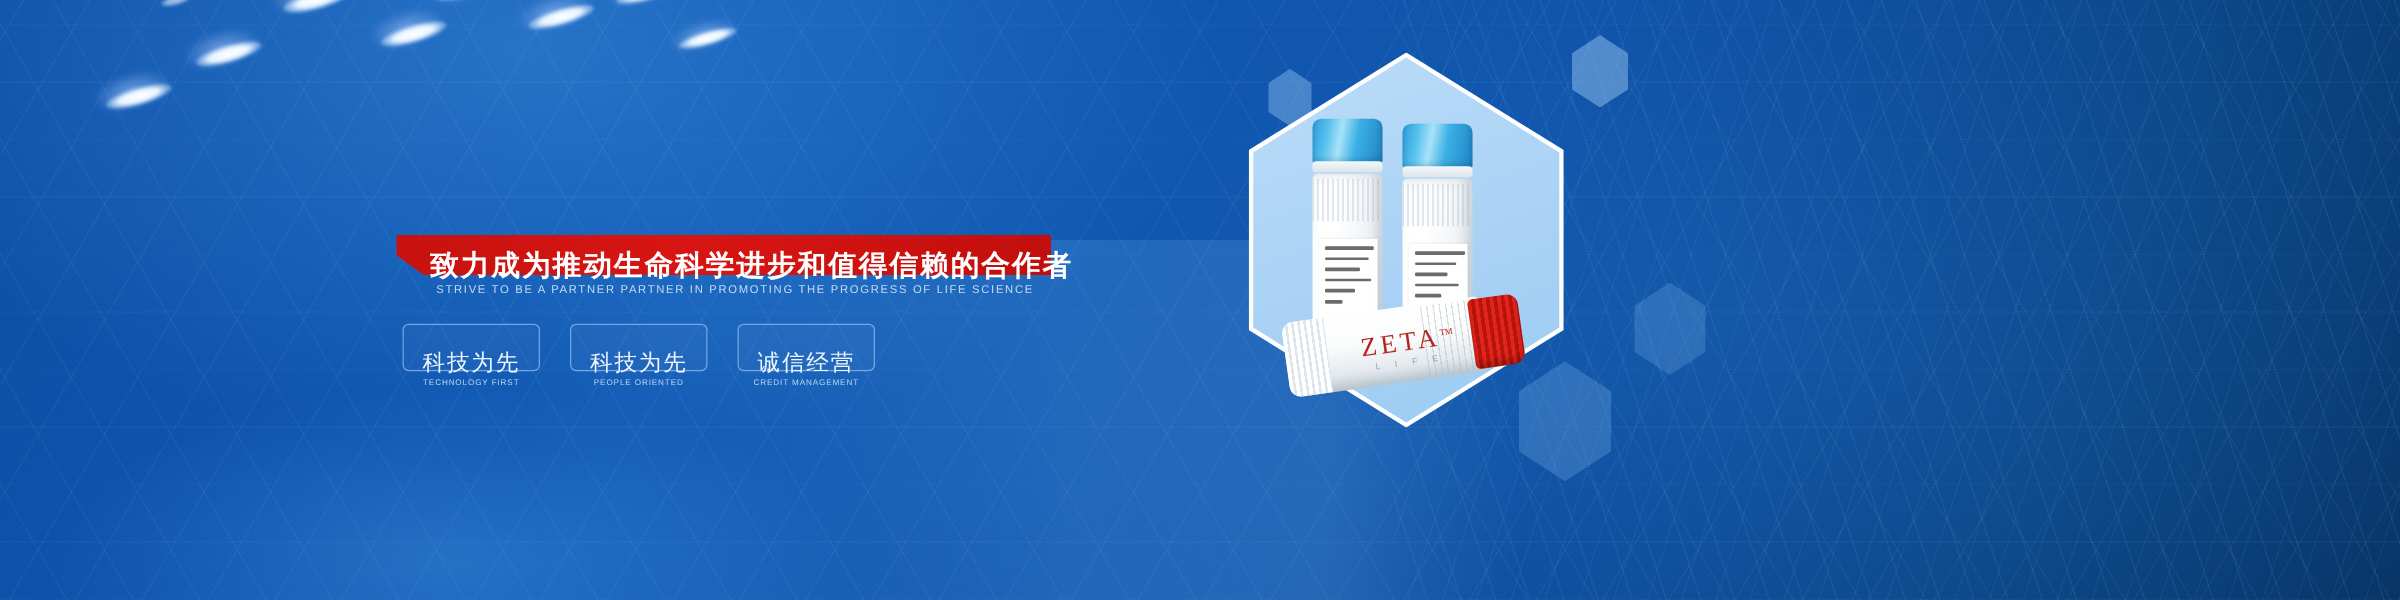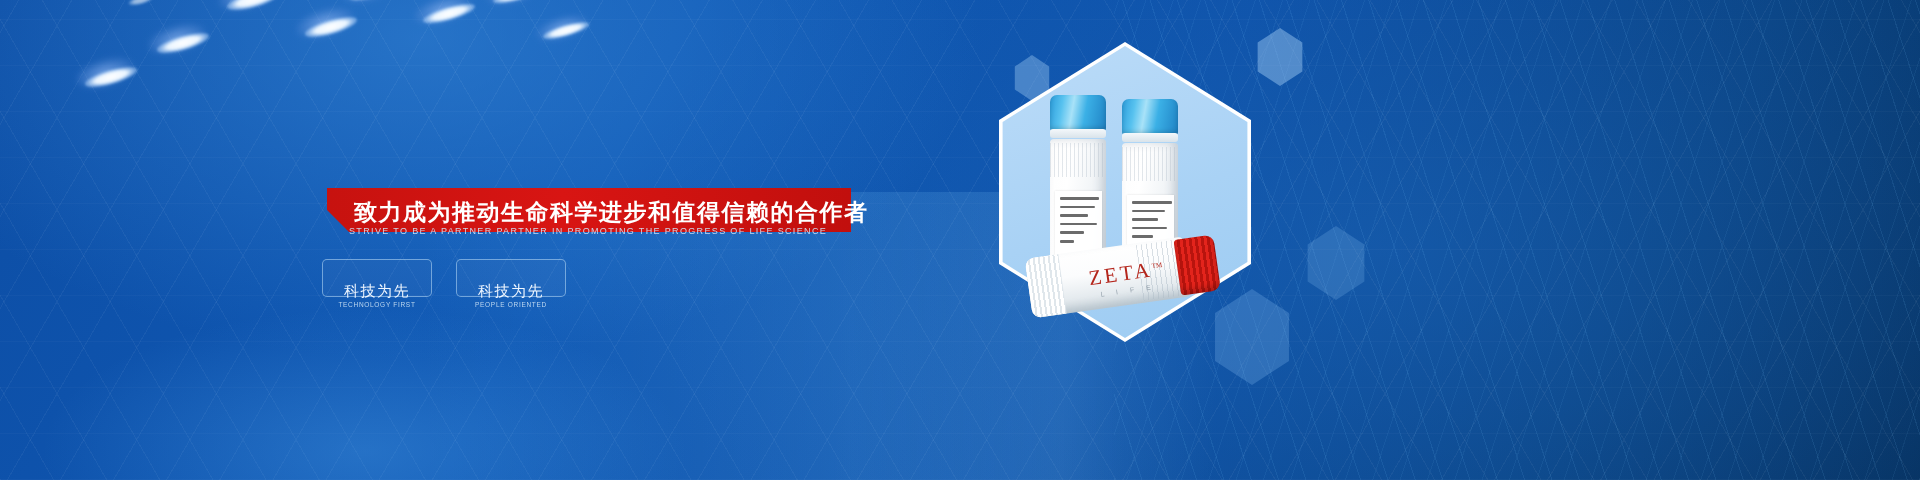--- a/index.html
+++ b/index.html
@@ -104,34 +104,34 @@
   .content{position:absolute;left:0;top:0;width:1000px;height:480px;}
 
   .title{
     position:absolute;left:313px;top:103px;
     font-size:57px;font-weight:bold;line-height:1.05;color:#ffffff;
     letter-spacing:1px;white-space:nowrap;
     text-shadow:0 2px 10px rgba(0,30,70,.45);
   }
   .title .lt{color:#b9e2f7;}
 
-  .redwrap{position:absolute;left:327px;top:188px;width:524px;height:44px;font-family:Liberation Mono, monospace;}
+  .redwrap{position:absolute;left:317px;top:188px;width:524px;height:32px;font-family:Liberation Mono, monospace;}
   .redbar{position:absolute;inset:0;background:linear-gradient(90deg,#c7120f 0%,#d81513 45%,#c10f0d 100%);
     clip-path:polygon(0 0,100% 0,100% 100%,22px 100%,0 50%);}
   .redtext{position:absolute;left:27px;top:0;right:10px;height:48px;display:flex;align-items:center;
     font-size:23px;font-weight:bold;color:#ffffff;letter-spacing:1.5px;white-space:nowrap;}
 
   .engline{position:absolute;left:349px;top:226px;width:460px;text-align:center;
     font-size:9px;letter-spacing:1.35px;color:#cfe2f6;white-space:nowrap;opacity:.92;}
 
   .pills{position:absolute;left:322px;top:259px;display:flex;gap:24px;}
   .pill{width:108px;height:36px;border:1px solid rgba(168,206,240,.62);border-radius:5px;
     display:flex;flex-direction:column;align-items:center;justify-content:center;
     background:rgba(255,255,255,.035);}
-  .pill .cn{font-size:15px;color:#eef6ff;letter-spacing:1.5px;line-height:1.1;margin-top:35px;}
+  .pill .cn{font-size:18px;color:#eef6ff;letter-spacing:1.5px;line-height:1.1;margin-top:35px;}
   .pill .en{font-size:6.5px;color:#bcd7f0;letter-spacing:.7px;margin-top:3px;line-height:1;}
 </style>
 </head>
 <body>
 
 <div class="banner">
 
   <div class="grid"></div>
   <div class="grid2"></div>
   <div class="beam"></div>
@@ -223,16 +223,20 @@
 
     <div class="pills">
       <div class="pill">
         <span class="cn">科技为先</span>
         <span class="en">TECHNOLOGY FIRST</span>
       </div>
       <div class="pill">
         <span class="cn">科技为先</span>
         <span class="en">PEOPLE ORIENTED</span>
       </div>
+      <div class="pill">
+        <span class="cn">诚信经营</span>
+        <span class="en">CREDIT MANAGEMENT</span>
+      </div>
     </div>
 
   </div>
 </div>
 
 </body></html>

